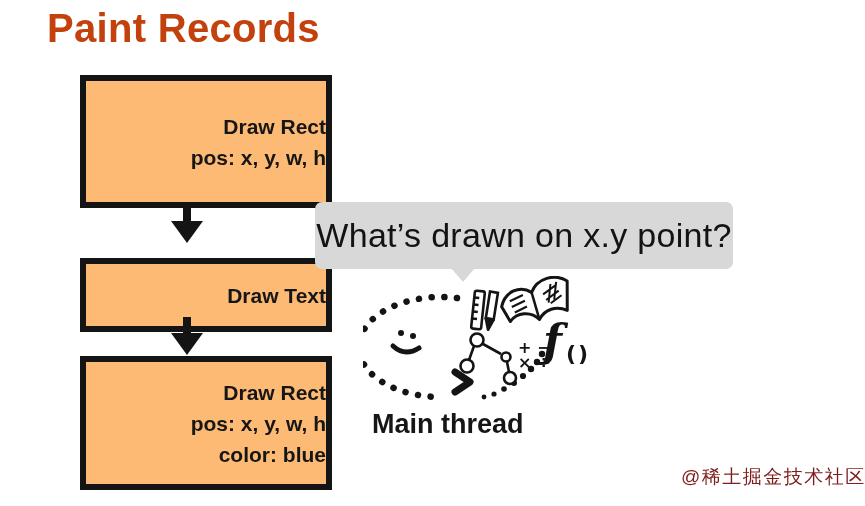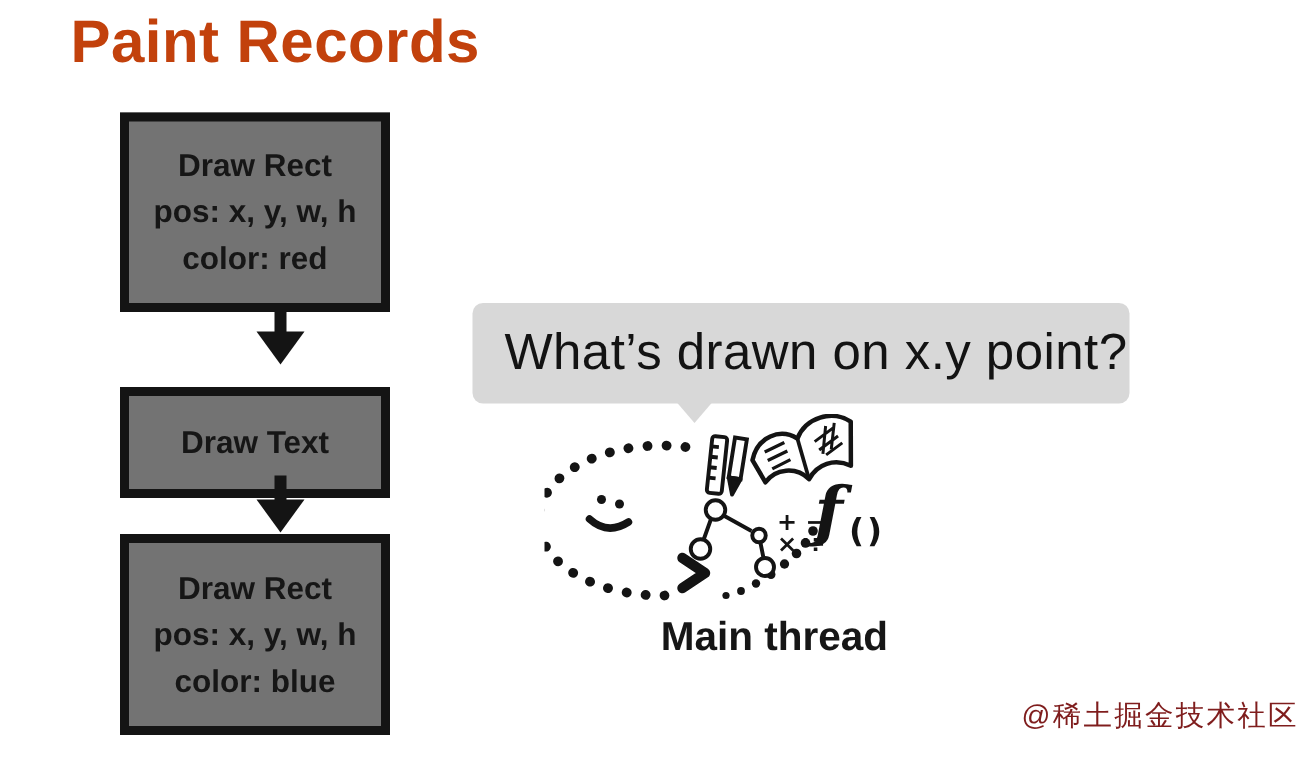--- a/index.html
+++ b/index.html
@@ -11,23 +11,23 @@
   }
   .abs{position:absolute;}
   
   .page-title{
     left:47px;top:6px;
     font-size:40px;font-weight:700;letter-spacing:0.3px;color:#c2410c;
     white-space:nowrap;
   }
   
   .fbox{
-    left:80px;width:180px;box-sizing:border-box;
-    border:6px solid #141414;background:#737373;
-    display:flex;flex-direction:column;justify-content:center;align-items:center;
+    left:80px;width:252px;box-sizing:border-box;
+    border:6px solid #141414;background:#fdba74;
+    display:flex;flex-direction:column;justify-content:center;align-items:flex-end;
     font-size:21px;font-weight:700;line-height:31px;color:#161616;
     text-align:center;white-space:nowrap;
   }
   #box1{top:75px;height:133px;}
   #box2{top:258px;height:74px;}
   #box3{top:356px;height:134px;}
   
   .astem{width:8px;background:#141414;left:183px;}
   .ahead{
     width:0;height:0;left:171px;
@@ -36,48 +36,46 @@
   }
   #stem1{top:205px;height:17px;} #head1{top:221px;}
   #stem2{top:317px;height:17px;} #head2{top:333px;}
   
   .bubble{
     left:315px;top:202px;width:418px;height:67px;
     background:#d8d8d8;border-radius:7px;
     display:flex;justify-content:center;align-items:center;
     font-size:34px;font-weight:500;letter-spacing:0.3px;color:#131313;
     white-space:nowrap;
-    padding-left:20px;
   }
   .bubble-tail{
     left:451px;top:268px;width:0;height:0;
     border-left:12px solid transparent;border-right:12px solid transparent;
     border-top:14px solid #d8d8d8;
   }
   
   #doodle{left:363px;top:276px;}
   .thread-label{
-    left:372px;top:409px;width:220px;text-align:right;
+    left:372px;top:409px;width:220px;text-align:left;
     font-size:27px;font-weight:700;color:#161616;white-space:nowrap;
   }
   
   .watermark{
     left:681px;top:464px;
     font-size:19px;letter-spacing:1.5px;color:#7f1d1d;white-space:nowrap;
   }
 </style>
 </head>
 <body>
 
 <div class="abs page-title">Paint Records</div>
 
 <div class="abs fbox" id="box1">
   <div>Draw Rect</div>
   <div>pos: x, y, w, h</div>
-  <div>color: red</div>
 </div>
 
 <div class="abs astem" id="stem1"></div>
 <div class="abs ahead" id="head1"></div>
 
 <div class="abs fbox" id="box2">
   <div>Draw Text</div>
 </div>
 
 <div class="abs astem" id="stem2"></div>

